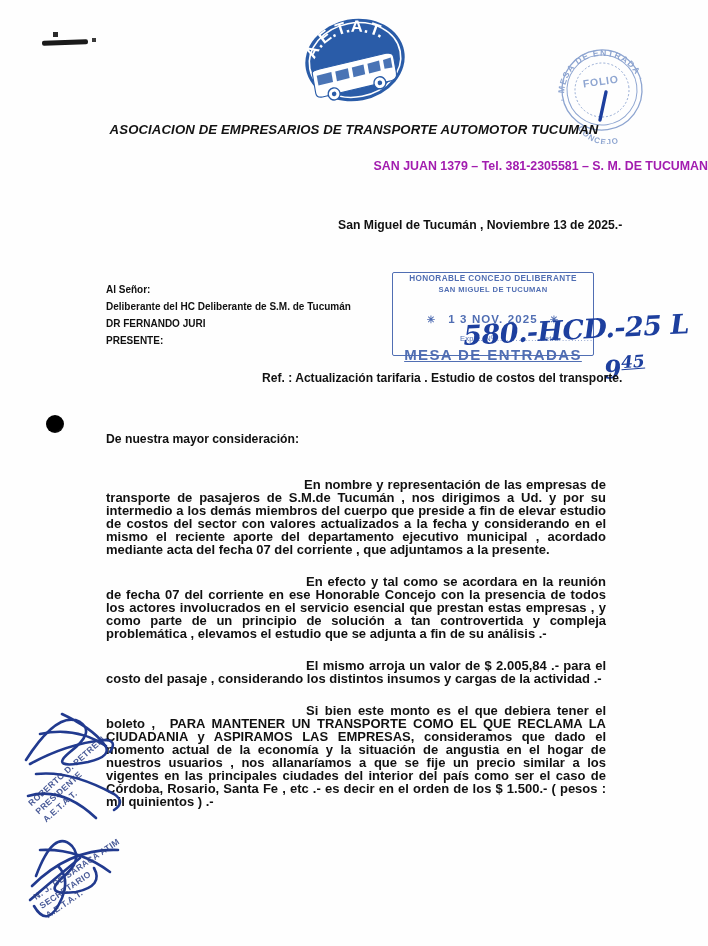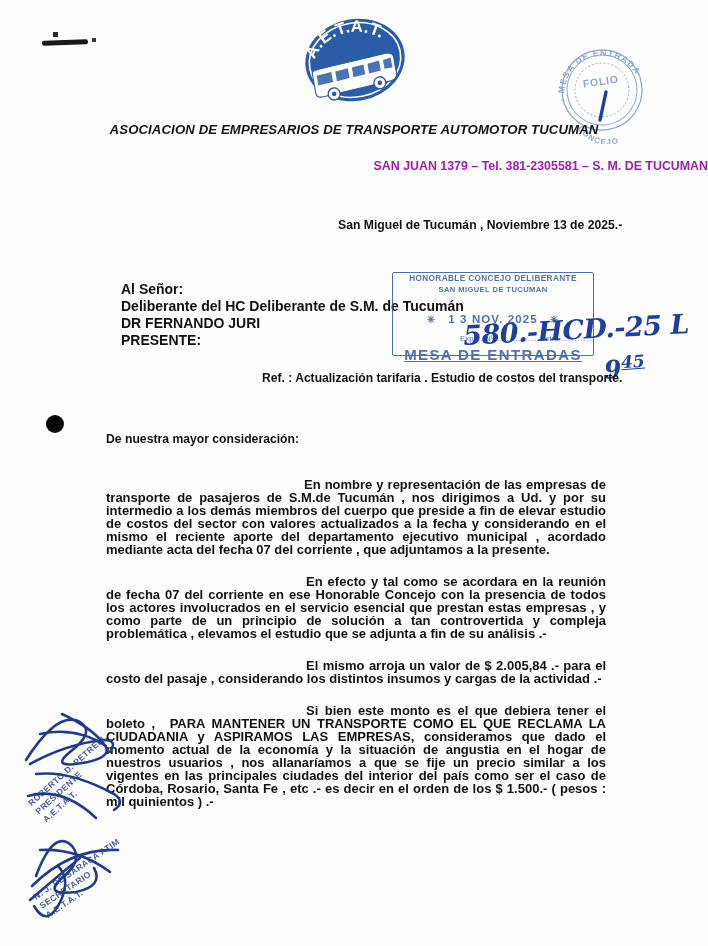--- a/index.html
+++ b/index.html
@@ -89,22 +89,22 @@
   .date-line {
     position: absolute;
     left: 338px; top: 218px;
     font-weight: bold;
     font-size: 12.2px;
   }
 
   
   .addressee {
     position: absolute;
-    left: 121px; top: 281px;
-    font-size: 14px;
+    left: 106px; top: 281px;
+    font-size: 10px;
     line-height: 17px;
   }
   .addressee .b { font-weight: bold; }
   .addressee .n { font-weight: bold; }
 
   
   .rect-stamp {
     position: absolute;
     left: 392px; top: 272px;
     width: 200px; height: 82px;

